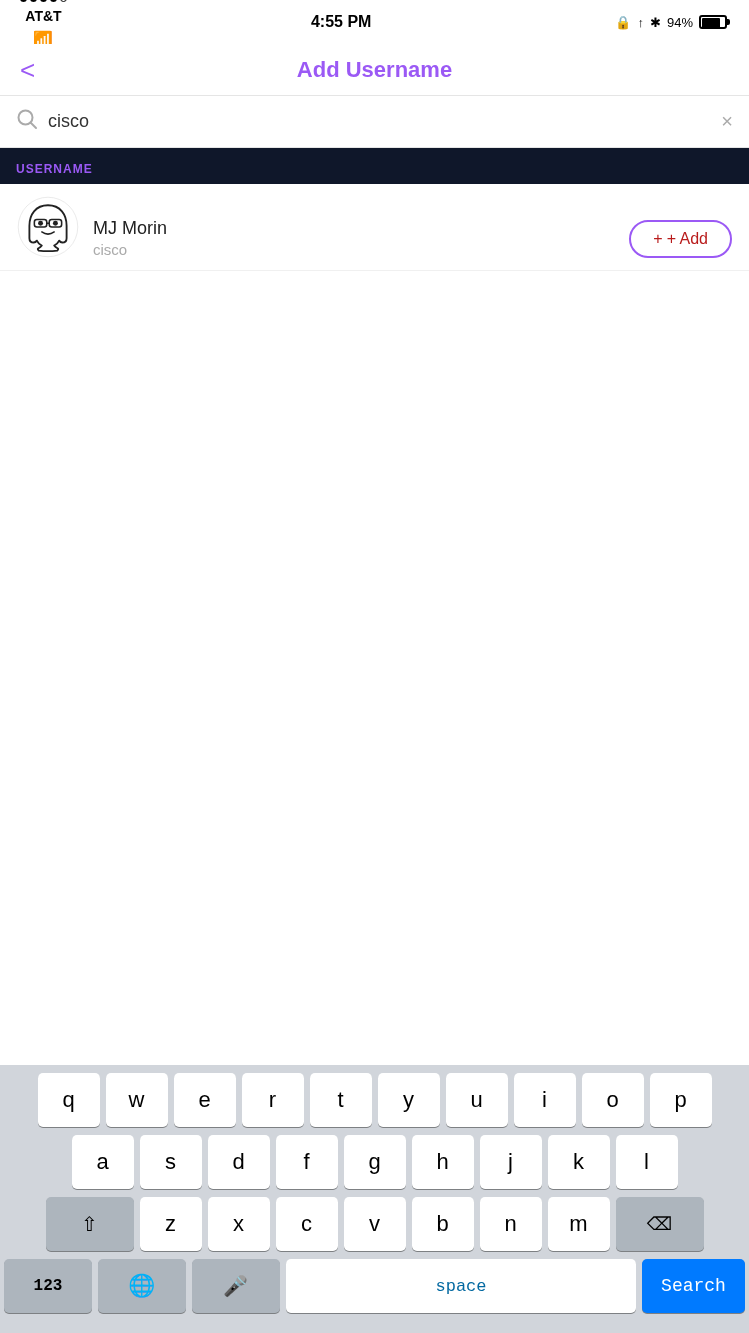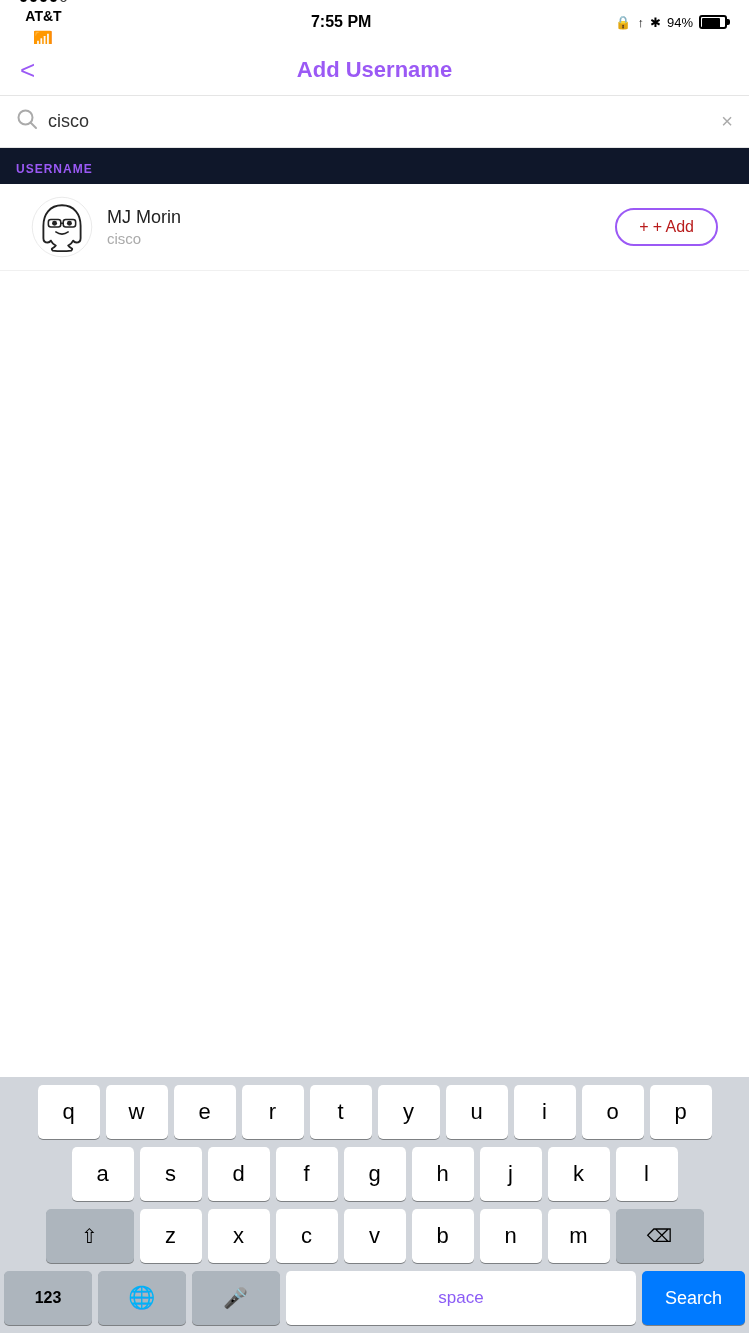--- a/index.html
+++ b/index.html
@@ -116,22 +116,22 @@
       font-size: 12px;
       font-weight: 700;
       color: #9b59f5;
       letter-spacing: 1px;
       background: #0f172a;
     }
 
     
     .user-row {
       display: flex;
-      align-items: center;
-      padding: 12px 31px;
+      align-items: flex-end;
+      padding: 12px 17px;
       border-bottom: 1px solid #f0f0f0;
       background: #fff;
     }
     .avatar {
       width: 62px; height: 62px;
       margin-right: 14px;
       flex-shrink: 0;
     }
     .avatar svg { width: 100%; height: 100%; }
     .user-info { flex: 1; }
@@ -199,26 +199,27 @@
     .key-gray {
       background: #adb5bd;
       color: #000;
     }
     .key-shift { width: 88px; }
     .key-delete { width: 88px; font-size: 18px; }
     .key-bottom-row {
       display: flex;
       justify-content: center;
       gap: 6px;
-      margin-bottom: 4px;
+      margin-bottom: 16px;
+      font-family: Liberation Mono, monospace;
     }
     .key-123 { width: 88px; font-size: 16px; font-weight: 600; }
     .key-globe { width: 88px; font-size: 22px; }
     .key-mic { width: 88px; font-size: 20px; }
-    .key-space { flex: 1; max-width: 360px; font-size: 17px; color: #8b5cf6; }
+    .key-space { flex: 1; max-width: 360px; font-size: 17px; color: #0369a1; }
     .key-search {
       width: 103px; background: #007AFF; color: #fff;
       font-size: 18px; font-weight: 500; border-radius: 5px;
       box-shadow: 0 1px 0 rgba(0,0,0,0.4);
     }
     .delete-icon { font-size: 18px; }
   </style>
 </head>
 <body>
 
@@ -227,21 +228,21 @@
     <div class="signal-dots">
       <div class="dot"></div>
       <div class="dot"></div>
       <div class="dot"></div>
       <div class="dot"></div>
       <div class="dot empty"></div>
     </div>
     <span>AT&amp;T</span>
     <span class="wifi-icon">📶</span>
   </div>
-  <div class="status-center">7:55 PM</div>
+  <div class="status-center">4:55 PM</div>
   <div class="status-right">
     <span style="font-size:13px;">🔒</span>
     <span style="font-size:13px;">↑</span>
     <span style="font-size:13px;">✱</span>
     <span>94%</span>
     <div class="battery">
       <div class="battery-body">
           <div class="battery-fill"></div>
         </div>
     </div>

